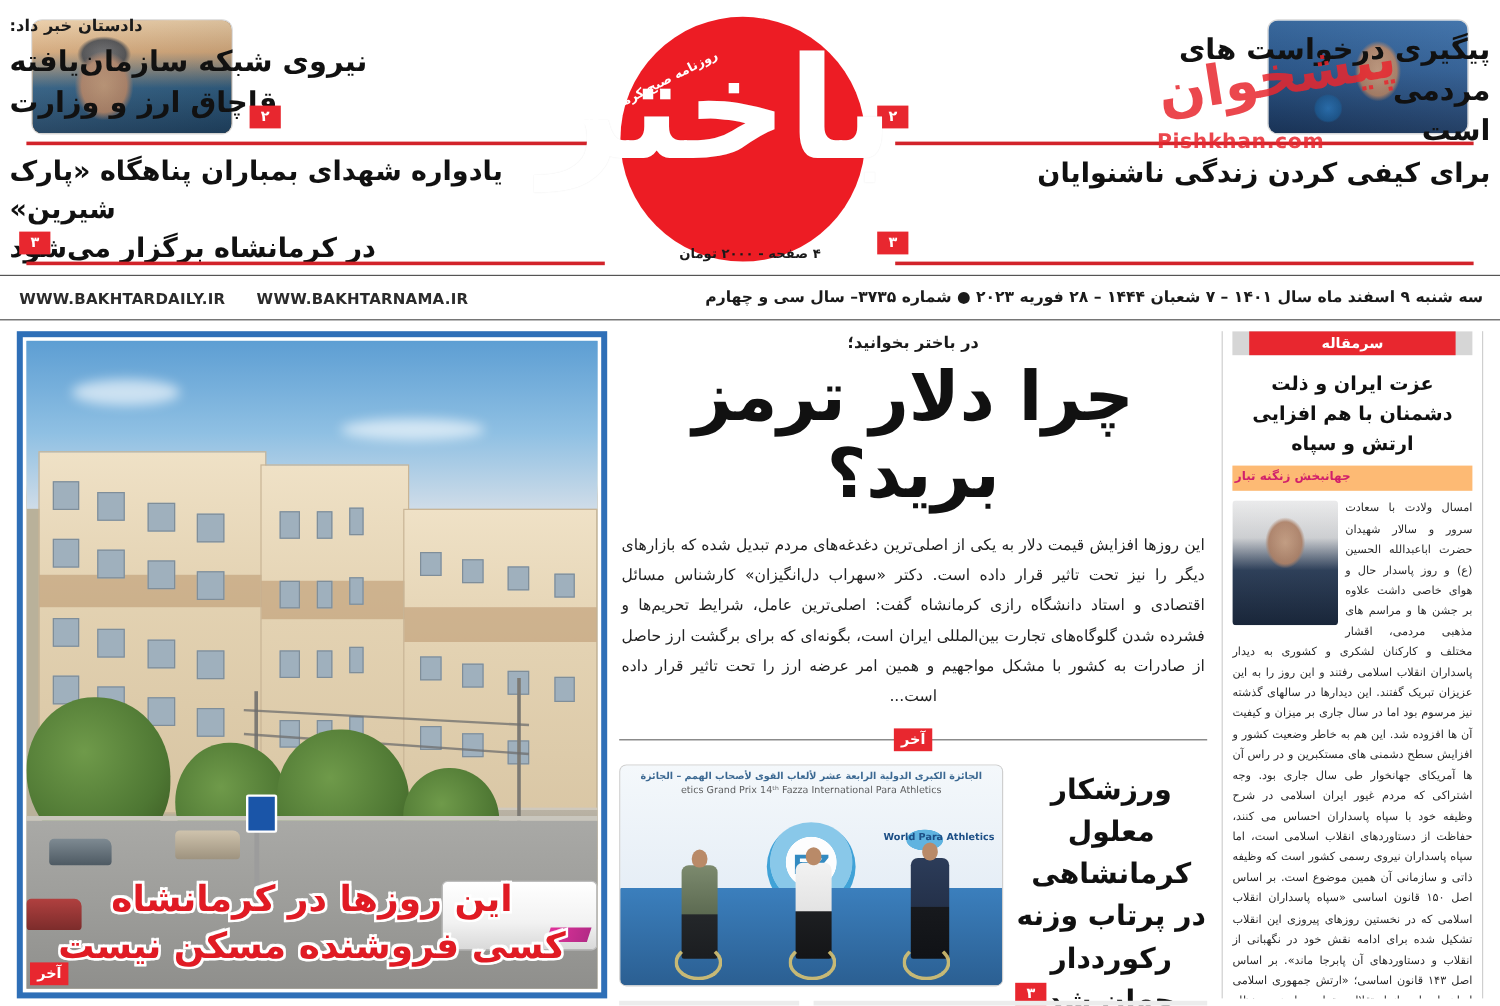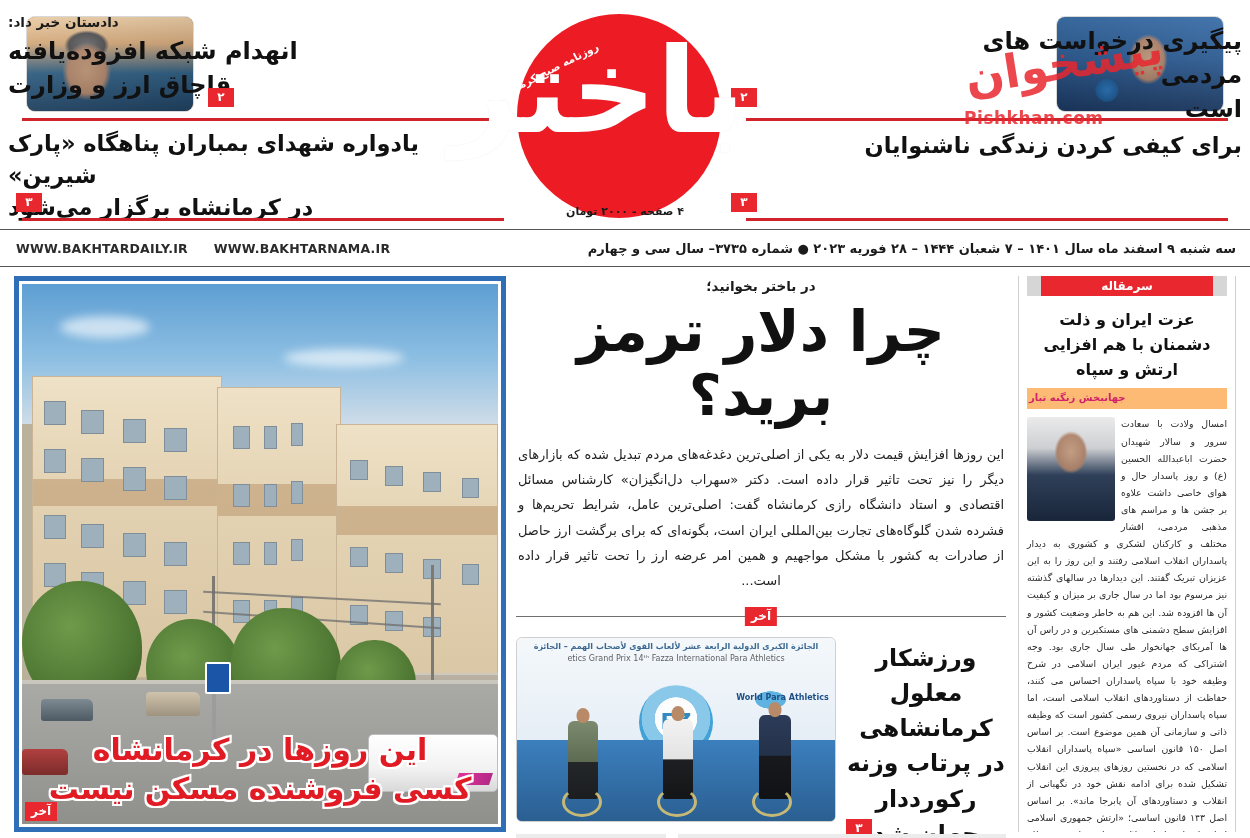--- a/index.html
+++ b/index.html
@@ -567,21 +567,21 @@
 <div class="page">
 
   <div class="masthead">
 
     <div class="head-side left">
       <div class="photo-thumb tl">
         <div class="ph-man-a"></div>
       </div>
       <div class="head-block head-left-1">
         <div class="kicker">دادستان خبر داد:</div>
-        <div class="hl">انهدام شبکه افزوده‌یافته</div>
+        <div class="hl">نیروی شبکه سازمان‌یافته</div>
         <div class="hl">قاچاق ارز و وزارت</div>
       </div>
       <span class="pagebadge badge-abs" style="top:88px; left:200px;">۲</span>
 
       <div class="head-block head-left-2">
         <div class="hl small">یادواره شهدای بمباران پناهگاه «پارک شیرین»</div>
         <div class="hl small">در کرمانشاه برگزار می‌شود</div>
       </div>
       <span class="pagebadge badge-abs" style="top:193px; left:8px;">۳</span>
 

